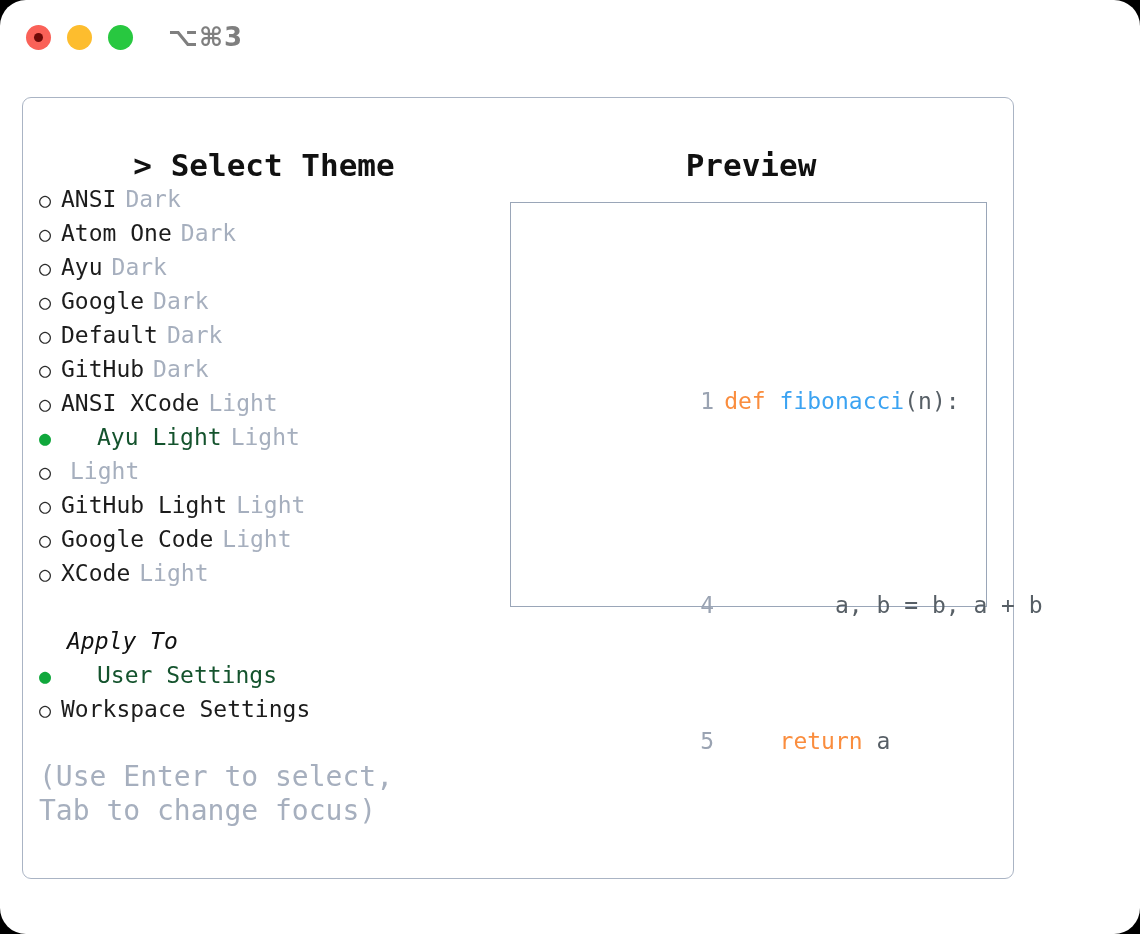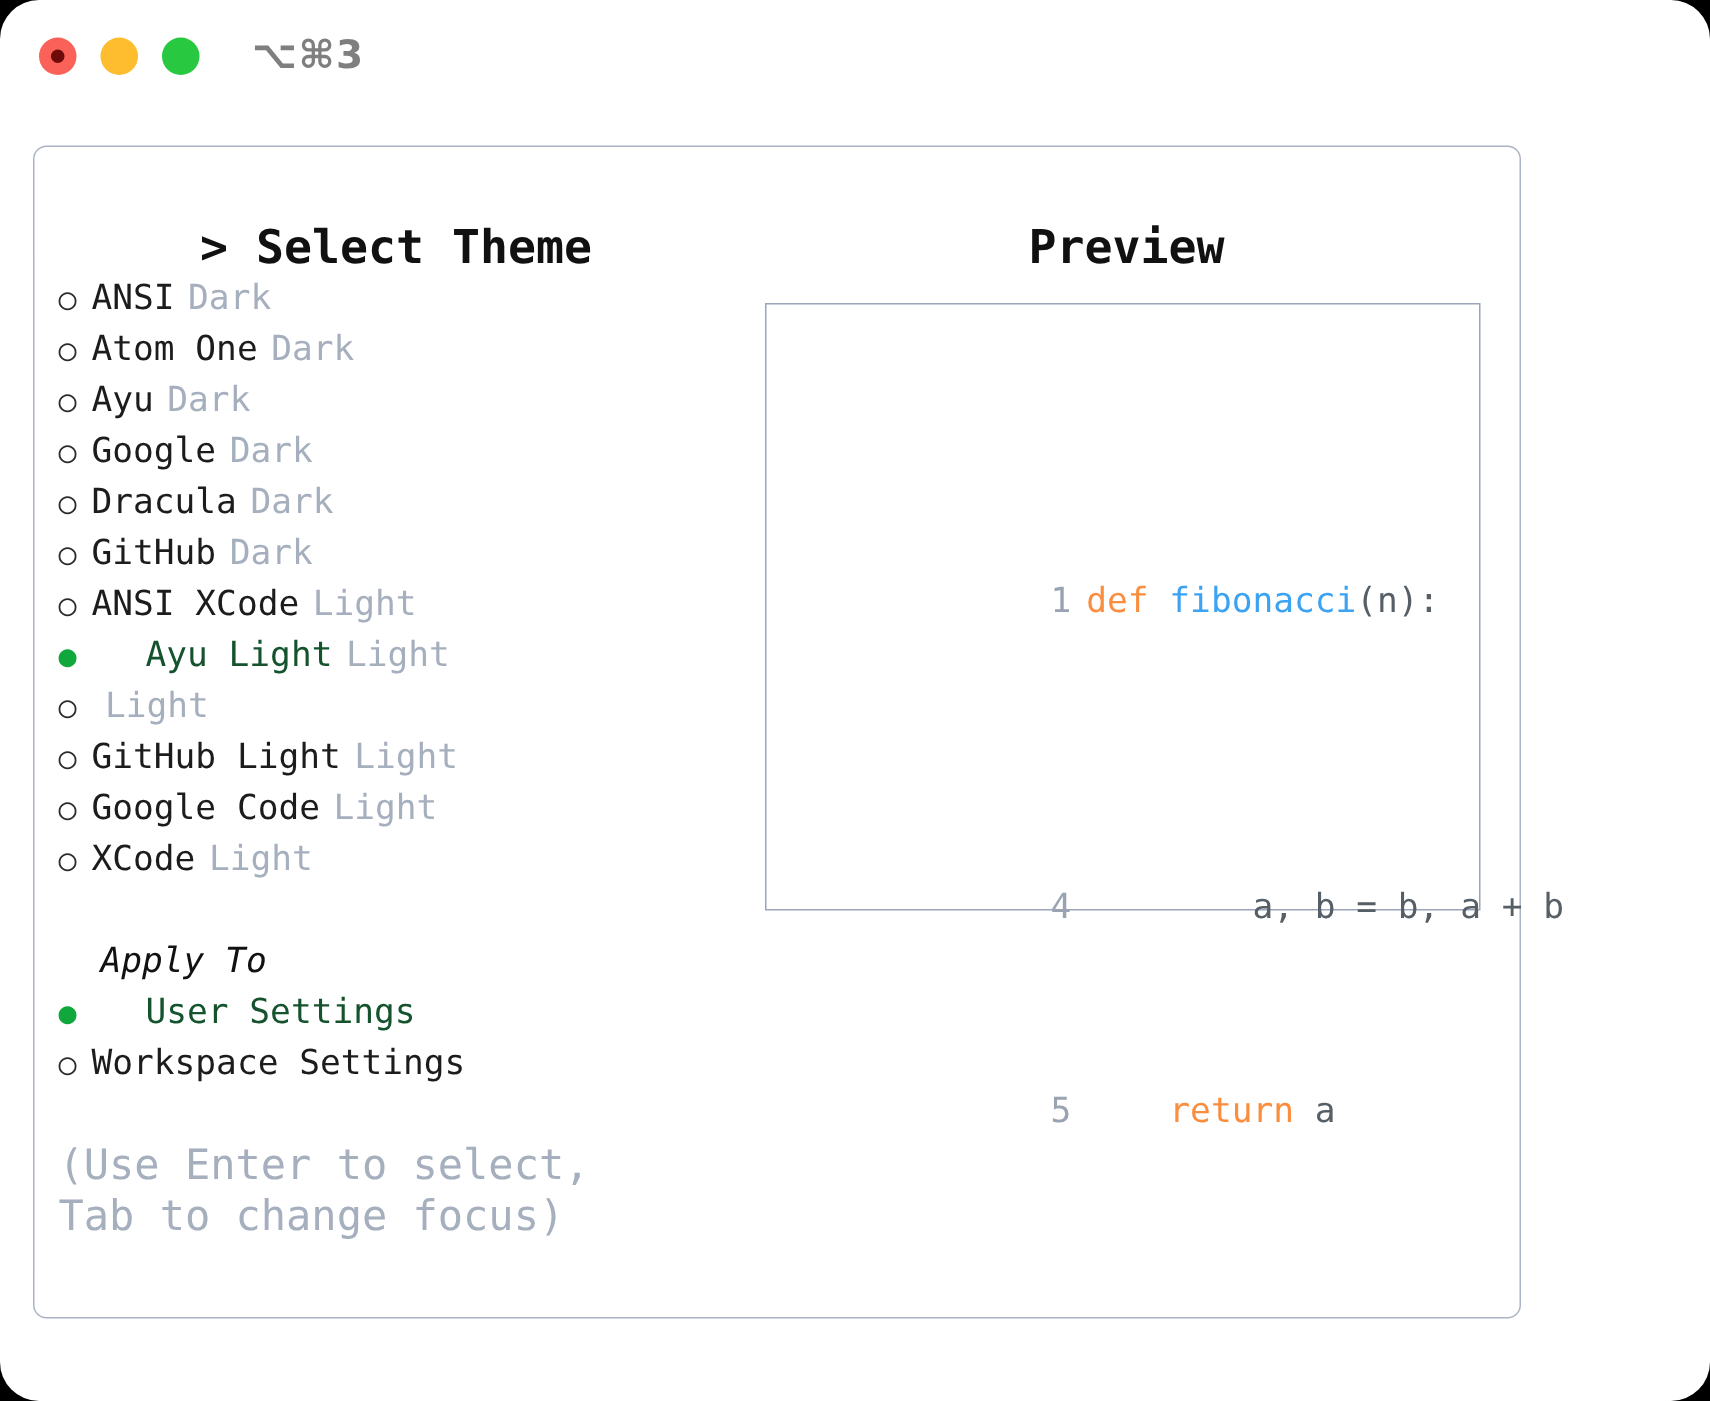--- a/index.html
+++ b/index.html
@@ -216,21 +216,21 @@
           <span class="opt-label">Ayu</span>
           <span class="opt-kind">Dark</span>
         </div>
         <div class="opt-row">
           <span class="bullet">○</span>
           <span class="opt-label">Google</span>
           <span class="opt-kind">Dark</span>
         </div>
         <div class="opt-row">
           <span class="bullet">○</span>
-          <span class="opt-label">Dracula</span>
+          <span class="opt-label">Default</span>
           <span class="opt-kind">Dark</span>
         </div>
         <div class="opt-row">
           <span class="bullet">○</span>
           <span class="opt-label">GitHub</span>
           <span class="opt-kind">Dark</span>
         </div>
         <div class="opt-row">
           <span class="bullet">○</span>
           <span class="opt-label">ANSI XCode</span>

